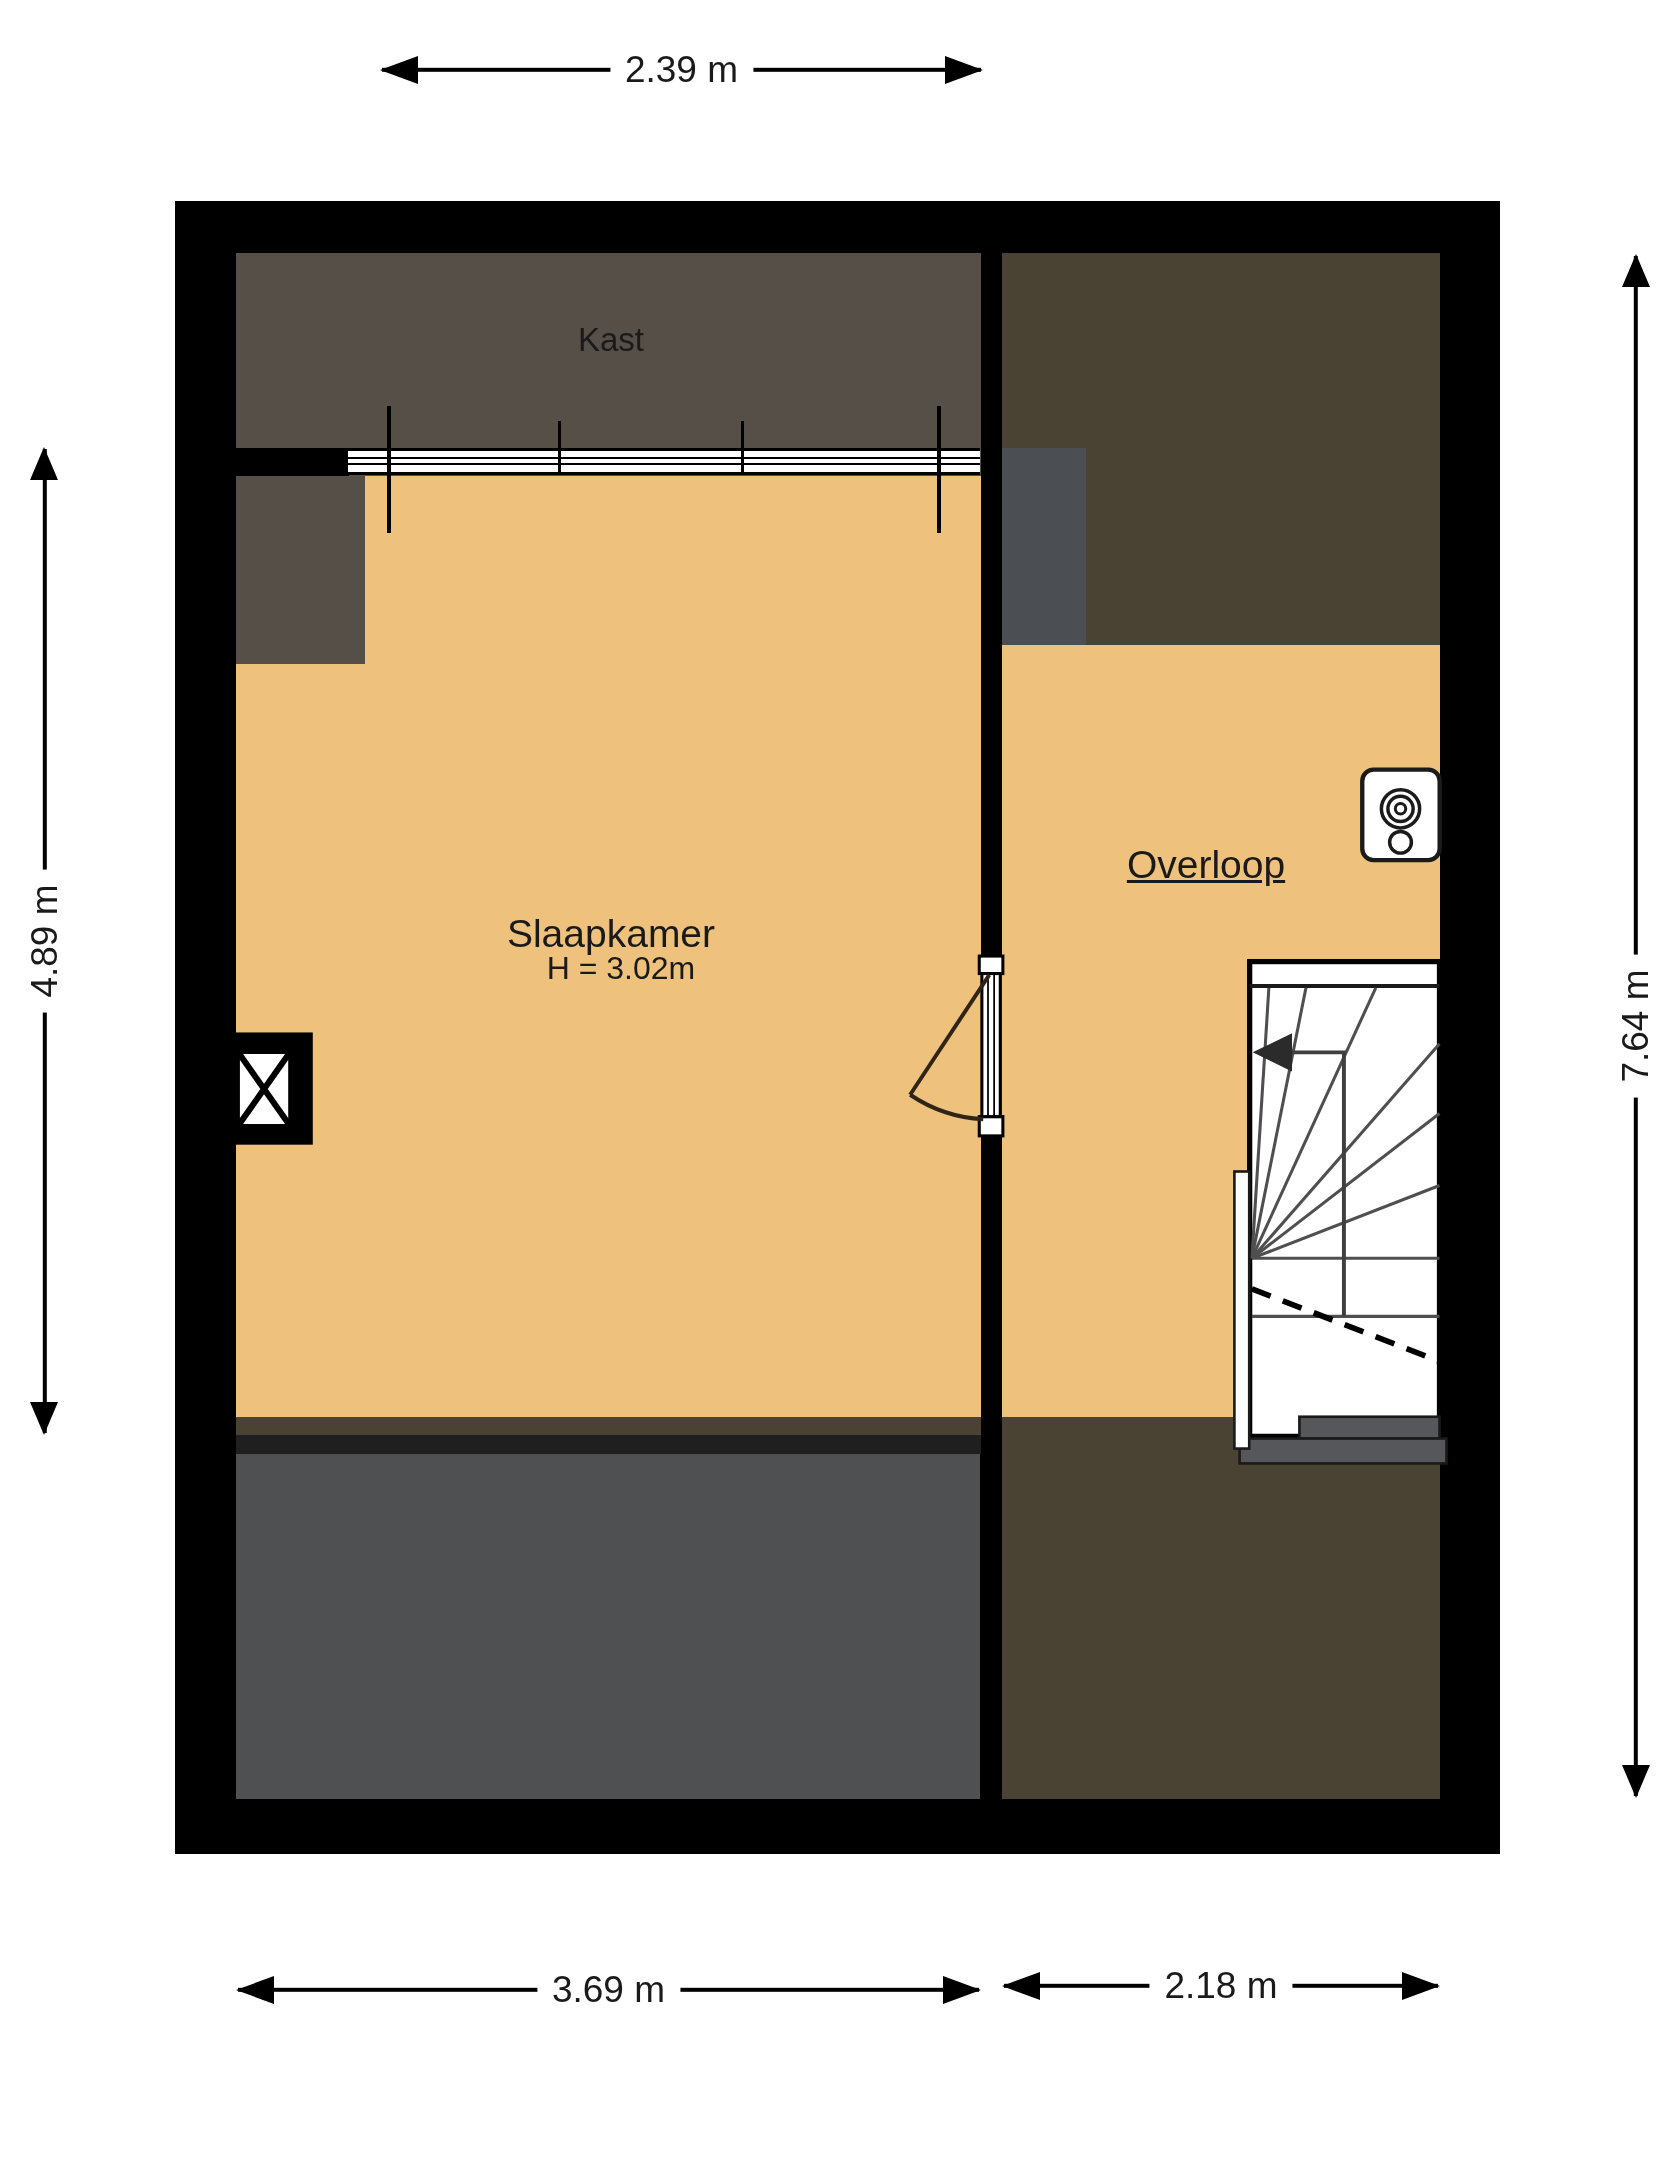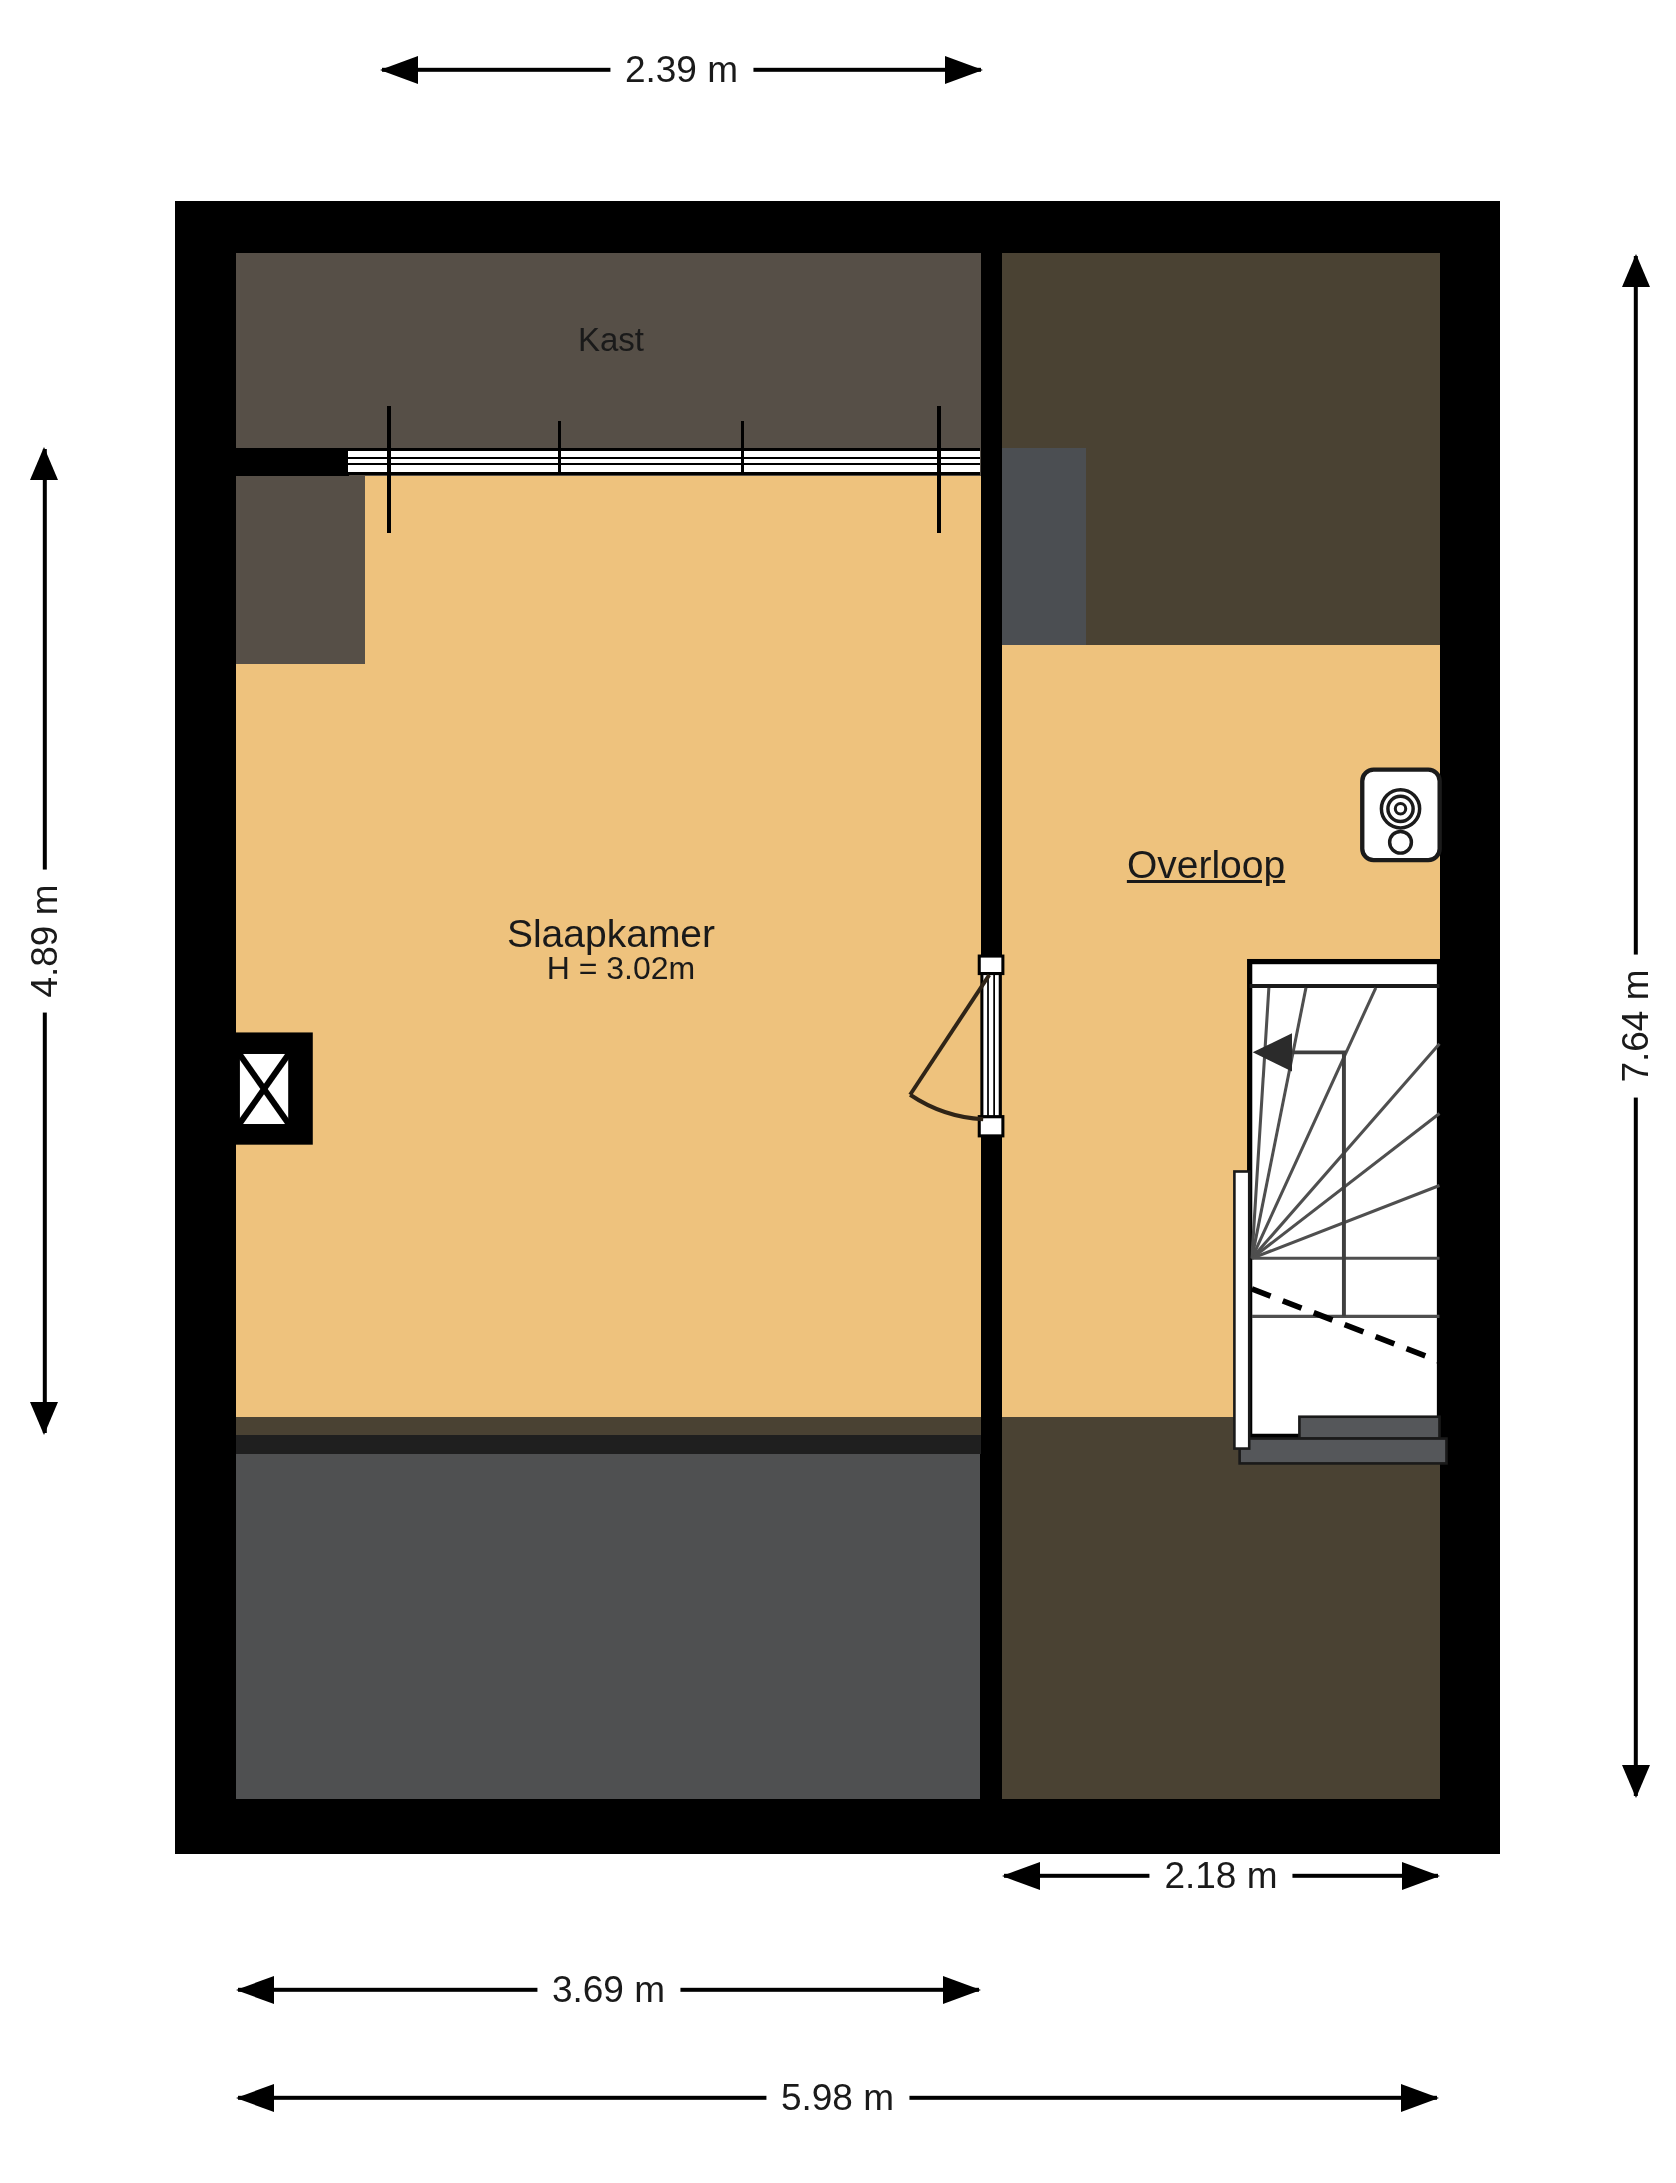--- a/index.html
+++ b/index.html
@@ -126,24 +126,20 @@
   <div class="dim-v" style="left:1612px;top:254px;height:1544px;">
     <div class="shaft"></div>
     <span class="dlabel">7.64 m</span>
   </div>
 
   <div class="dim-h" style="left:236px;top:1966px;width:745px;">
     <div class="shaft"></div>
     <span class="dlabel">3.69 m</span>
   </div>
 
-  <div class="dim-h" style="left:1002px;top:1852px;width:438px;">
+  <div class="dim-h" style="left:1002px;top:1962px;width:438px;">
     <div class="shaft"></div>
     <span class="dlabel">2.18 m</span>
   </div>
 
-  <div class="dim-h" style="left:236px;top:2074px;width:1203px;">
-    <div class="shaft"></div>
-    <span class="dlabel">5.98 m</span>
-  </div>
 
 </div>
 
 
 </body></html>

